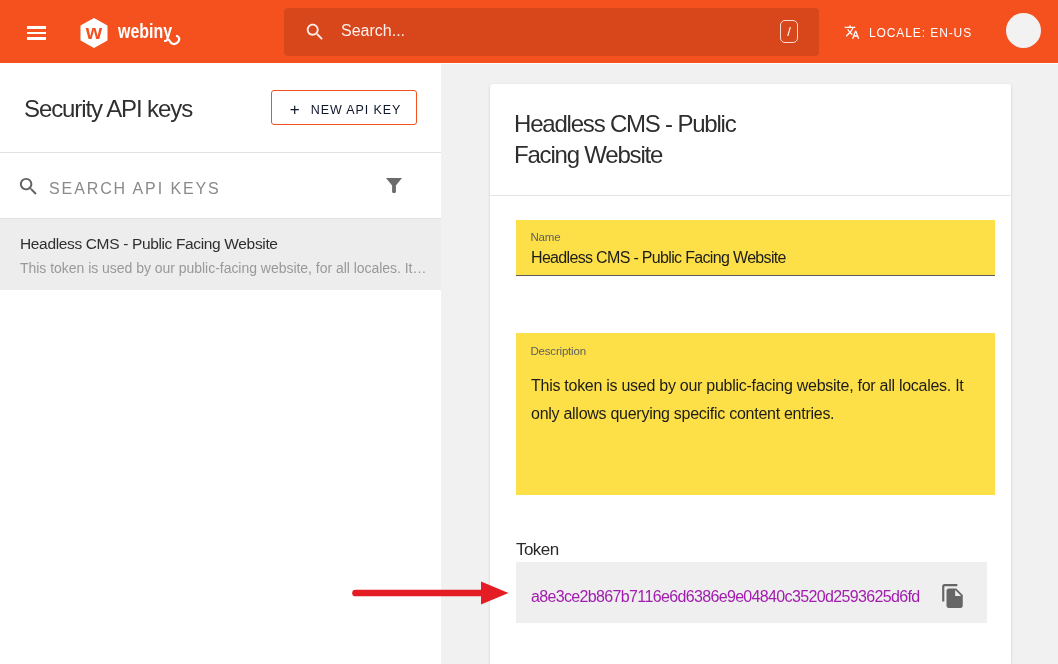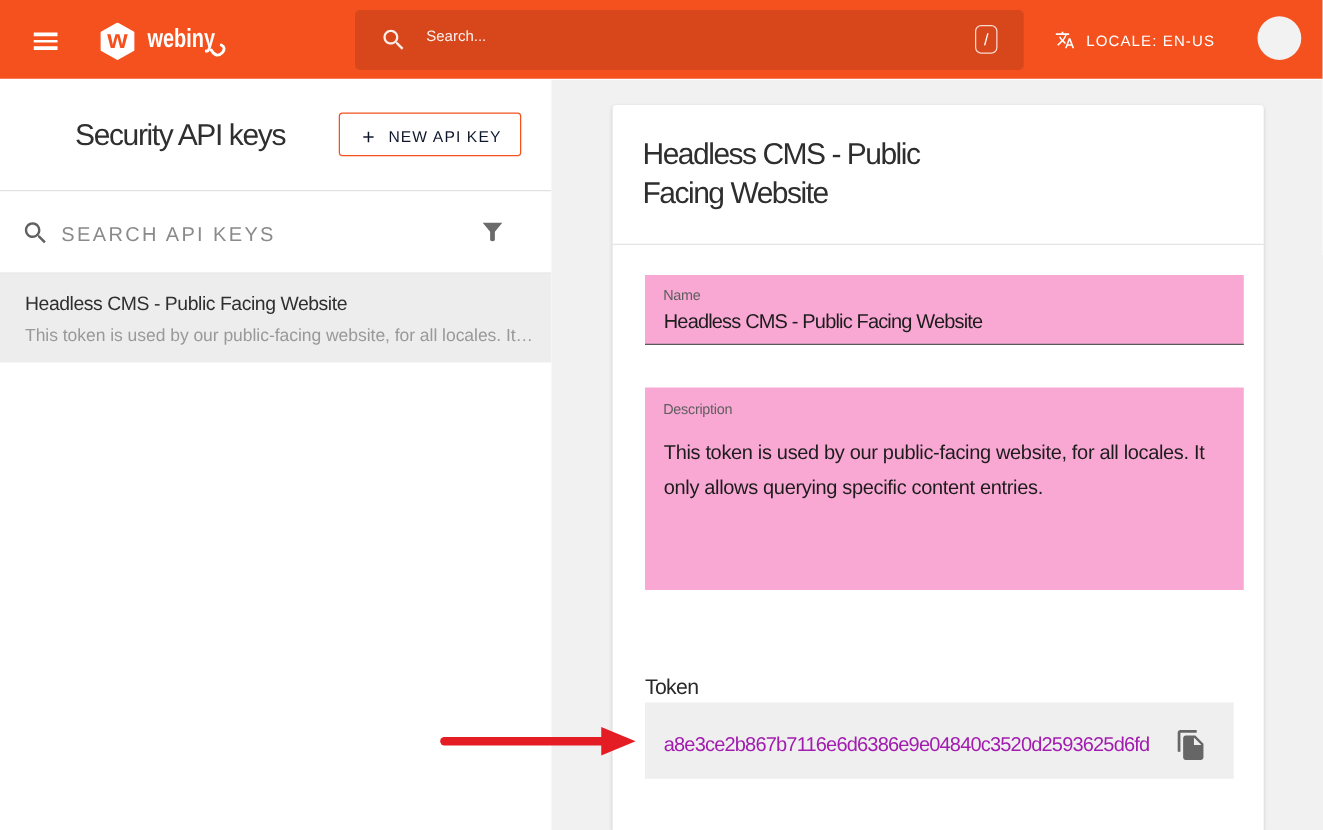--- a/index.html
+++ b/index.html
@@ -4,54 +4,54 @@
 <style>
   * { margin:0; padding:0; box-sizing:border-box; }
   html,body { width:1058px; height:664px; overflow:hidden; background:#fff;
     font-family:"Liberation Sans", sans-serif; }
   .abs { position:absolute; }
   
   #topbar { position:absolute; left:0; top:0; width:1058px; height:63px; background:#f4511f; }
   .bar { position:absolute; left:27px; width:19px; height:2.6px; background:#fff; }
   #searchbar { position:absolute; left:284px; top:8px; width:535px; height:48px;
     background:rgba(0,0,0,0.115); border-radius:4px; }
-  #searchtext { position:absolute; left:57px; top:14px; font-size:12px; color:rgba(255,255,255,0.92); }
+  #searchtext { position:absolute; left:57px; top:14px; font-size:16px; color:rgba(255,255,255,0.92); }
   #slashbox { position:absolute; left:496px; top:12px; width:18px; height:23px;
     border:1.3px solid rgba(255,255,255,0.8); border-radius:5px; color:#fff;
     font-size:13px; text-align:center; line-height:21px; }
   #localetxt { position:absolute; left:869px; top:26px; font-size:12px; letter-spacing:0.9px;
     color:#fff; }
   #avatar { position:absolute; left:1006px; top:13px; width:35px; height:35px; border-radius:50%;
     background:#f2f2f2; }
   
   #leftpanel { position:absolute; left:0; top:64px; width:441px; height:600px; background:#fff; }
-  #lefthead  { position:absolute; left:24px; top:31px; font-size:24px; letter-spacing:-1.1px; color:#2f2f2f;margin-left:36px; }
+  #lefthead  { position:absolute; left:24px; top:31px; font-size:24px; letter-spacing:-1.1px; color:#2f2f2f; }
   #newbtn { position:absolute; left:271px; top:26px; width:146px; height:35px;
     border:1.5px solid #f4511f; border-radius:3px; color:#0f172a; font-size:12.5px;
     letter-spacing:0.9px; text-align:center; line-height:37px; padding-left:3px; }
   .hdiv { position:absolute; left:0; height:1px; width:441px; background:#e1e1e1; }
   #searchrowtxt { position:absolute; left:49px; top:115.5px; font-size:16px; letter-spacing:1.9px;
     color:#8a8a8a; }
   #listitem { position:absolute; left:0; top:155px; width:441px; height:71px; background:#ededed; }
   #listtitle { position:absolute; left:20px; top:15.5px; font-size:15.5px; color:#2f2f2f;
     letter-spacing:-0.35px; }
   #listdesc { position:absolute; left:20px; top:41px; font-size:14px; color:#999;
     letter-spacing:-0.03px; }
   
   #rightpanel { position:absolute; left:441px; top:64px; width:617px; height:600px; background:#f1f1f1; }
   #card { position:absolute; left:49px; top:20px; width:521px; height:580px; background:#fff;
     border-radius:3px 3px 0 0; box-shadow:0 1px 3px rgba(0,0,0,0.15); }
   #cardtitle { position:absolute; left:24px; top:24px; font-size:24px; line-height:31px;
     letter-spacing:-1.2px; color:#2e2e2e; }
   #carddiv { position:absolute; left:0; top:111px; width:521px; height:1px; background:#e4e4e4; }
-  .fieldbox { position:absolute; left:26px; width:479px; background:#f9a8d4; }
+  .fieldbox { position:absolute; left:26px; width:479px; background:#fde047; }
   .fieldlabel { position:absolute; left:14.5px; font-size:11.5px; letter-spacing:-0.2px; color:#5e5e5e; }
   .fieldvalue { position:absolute; left:15px; font-size:16px; color:#1c1c1c; }
   #namebox { top:136px; height:56px; border-bottom:1px solid #5a5a5a; }
-  #descbox { top:226px; height:162px;padding-left:31px; }
+  #descbox { top:249px; height:162px;padding-left:31px; }
   #tokenlabel { position:absolute; left:26px; top:456px; font-size:17px; letter-spacing:-0.55px; color:#2a2a2a; }
   #tokenbox { position:absolute; left:26px; top:478px; width:471px; height:61px; background:#efefef; }
   #tokentext { position:absolute; left:15px; top:25.5px; font-size:16px; color:#a21caf; letter-spacing:-0.65px; }
 </style>
 </head>
 <body>
 
 <div id="rightpanel">
   <div id="card">
     <div id="cardtitle">Headless CMS - Public<br>Facing Website</div>

